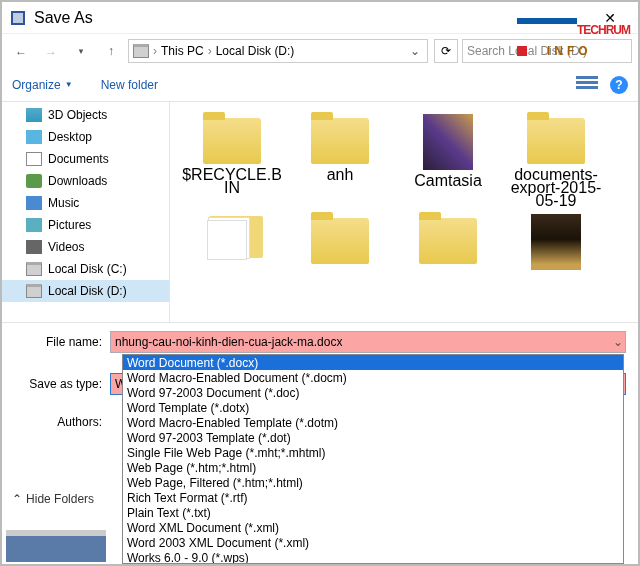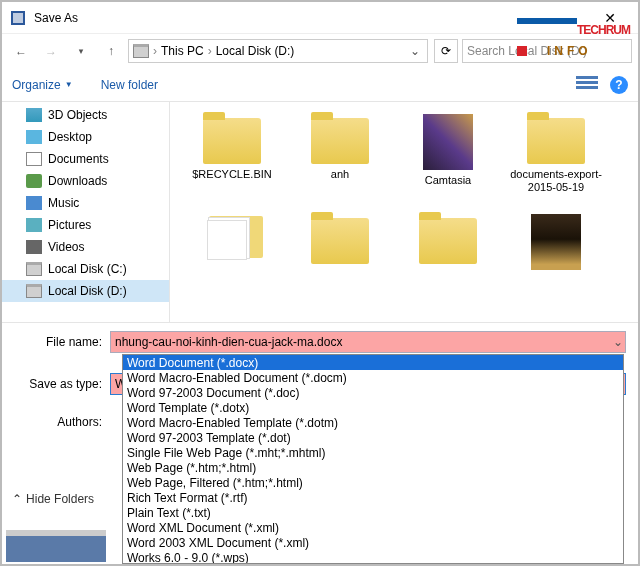--- a/index.html
+++ b/index.html
@@ -1,19 +1,19 @@
 <!DOCTYPE html>
 <html><head>
 <meta charset="utf-8">
 <style>
 *{box-sizing:border-box;margin:0;padding:0;font-family:"Segoe UI",Tahoma,sans-serif;font-size:12px}
 body{background:#fff;width:640px;height:566px;position:relative;overflow:hidden;border:2px solid #bbb}
 .titlebar{height:32px;display:flex;align-items:center;padding:0 8px;background:#fff;border-bottom:1px solid #eee}
 .titlebar .icon{width:16px;height:16px;margin-right:8px}
-.titlebar .title{flex:1;font-size:12px}
+.titlebar .title{flex:1;font-size:16px}
 .titlebar .close{width:40px;height:30px;display:flex;align-items:center;justify-content:center;font-size:14px;cursor:pointer}
 .navbar{height:34px;display:flex;align-items:center;padding:0 6px;gap:4px;background:#fff}
 .navbtn{width:26px;height:26px;display:flex;align-items:center;justify-content:center;color:#555;cursor:pointer}
 .navbtn.disabled{color:#bbb}
 .addr{flex:1;height:24px;border:1px solid #ccc;display:flex;align-items:center;padding:0 4px;gap:4px;min-width:0}
 .addr .drive{width:16px;height:14px;background:#d0d0d0;border:1px solid #888;border-top:3px solid #aaa}
 .addr .crumb{display:flex;align-items:center;gap:2px;cursor:pointer;white-space:nowrap}
 .addr .sep{color:#888}
 .addr .spacer{flex:1}
 .addr .dd{width:16px;text-align:center;color:#555}
@@ -40,21 +40,21 @@
 .ticon.drive{background:#d0d0d0;border:1px solid #888;border-top:3px solid #aaa}
 .content{flex:1;display:flex;flex-wrap:wrap;align-content:flex-start;padding:10px 0 0 8px;overflow:hidden}
 .item{width:108px;height:100px;display:flex;flex-direction:column;align-items:center;cursor:pointer}
 .folder{width:58px;height:46px;background:linear-gradient(#f5dd8a,#e8c94e);border-radius:3px 3px 2px 2px;position:relative;margin-top:6px}
 .folder:before{content:"";position:absolute;top:-6px;left:0;width:22px;height:8px;background:#e8c94e;border-radius:2px 2px 0 0}
 .thumb-camtasia{width:50px;height:56px;background:linear-gradient(45deg,#2a1f3a,#5a3a8a,#c89a4a);margin-top:2px}
 .thumb-dark{width:50px;height:56px;background:linear-gradient(#3a2a1a,#1a1208,#c8a050 90%);margin-top:2px}
 .folder-open{width:62px;height:50px;position:relative;margin-top:4px}
 .folder-open .back{position:absolute;width:54px;height:42px;background:#f0d878;border-radius:2px;top:0;right:0}
 .folder-open .papers{position:absolute;width:40px;height:40px;background:#fff;border:1px solid #ddd;top:4px;left:6px;box-shadow:2px -2px #fff,2px -2px 0 1px #ddd}
-.iname{font-size:11px;text-align:center;margin-top:4px;line-height:13px;word-break:break-word;padding:0 2px}
+.iname{font-size:16px;text-align:center;margin-top:4px;line-height:13px;word-break:break-word;padding:0 2px}
 .form{padding:8px 12px 4px 12px;border-top:1px solid #e5e5e5}
 .row{display:flex;align-items:center;margin-bottom:20px}
 .lbl{width:96px;text-align:right;padding-right:8px}
 .field{flex:1;height:22px;border:1px solid #aab;padding:0 4px;display:flex;align-items:center;position:relative}
 .field .dd{position:absolute;right:2px;color:#555}
 .combo{background:#fca5a5}
 .sel-combo{border:1px solid #2b7cd0}
 .dropdown{position:absolute;left:120px;right:14px;top:352px;background:#fff;border:1px solid #888;max-height:210px;overflow:hidden}
 .dropdown .opt{height:15px;padding:0 4px;display:flex;align-items:center;font-size:12px;cursor:pointer;white-space:nowrap}
 .dropdown .opt.sel{background:#1a6fd8;color:#fff}

